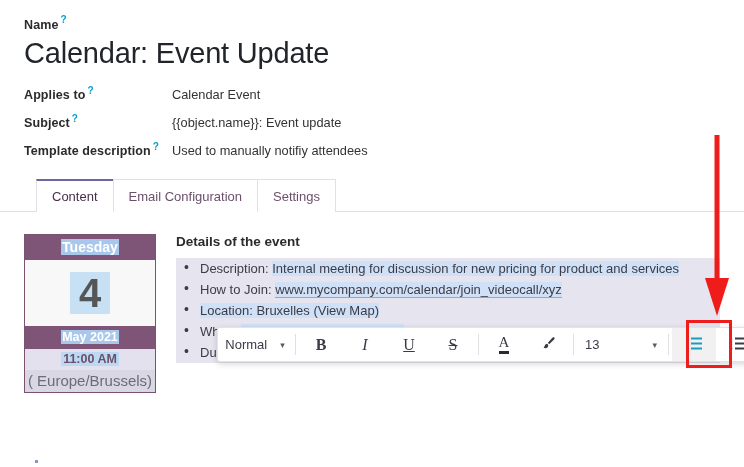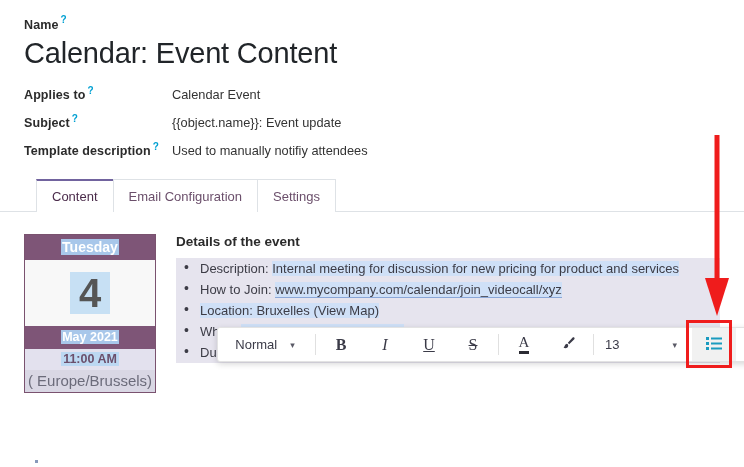--- a/index.html
+++ b/index.html
@@ -223,21 +223,21 @@
     user-select: none;
     color: #3b3b48;
   }
   .tb-btn.active { background: #f1f1f1; }
   .tb-sep {
     width: 1px;
     background: #e0e0e0;
     margin: 6px 3px;
     flex: 0 0 1px;
   }
-  .tb-style { min-width: 74px; font-size: 13px; padding: 0 10px; gap: 8px; }
+  .tb-style { min-width: 74px; font-size: 13px; padding: 0 0; gap: 8px; }
   .tb-size  { min-width: 42px; font-size: 13px; padding: 0 8px; gap: 48px; }
   .caret { font-size: 9px; margin-left: 5px; color:#5a5a66; }
   .tb-bold   { font-family:"Liberation Serif", serif; font-weight:bold; font-size:16px; }
   .tb-italic { font-family:"Liberation Serif", serif; font-style:italic; font-size:16px; }
   .tb-under  { font-family:"Liberation Serif", serif; font-size:16px; text-decoration: underline; }
   .tb-strike { font-family:"Liberation Serif", serif; font-size:16px; text-decoration: line-through; }
   .tb-fontcolor {
     font-family:"Liberation Serif", serif; font-size:15px;
     border-bottom: 3px solid #2b2b33; line-height: 15px; padding-bottom: 1px;
   }
@@ -274,21 +274,21 @@
 </style>
 </head>
 <body>
 
 <div class="form-wrap">
 
   <div>
     <div>
       <span class="field-label">Name</span><span class="help-mark">?</span>
     </div>
-    <div class="record-title">Calendar: Event Content</div>
+    <div class="record-title">Calendar: Event Update</div>
   </div>
 
   <div class="field-row">
     <div class="field-label">
       <span>Applies to</span><span class="help-mark">?</span>
     </div>
     <div class="field-value">Calendar Event</div>
   </div>
 
   <div class="field-row">

